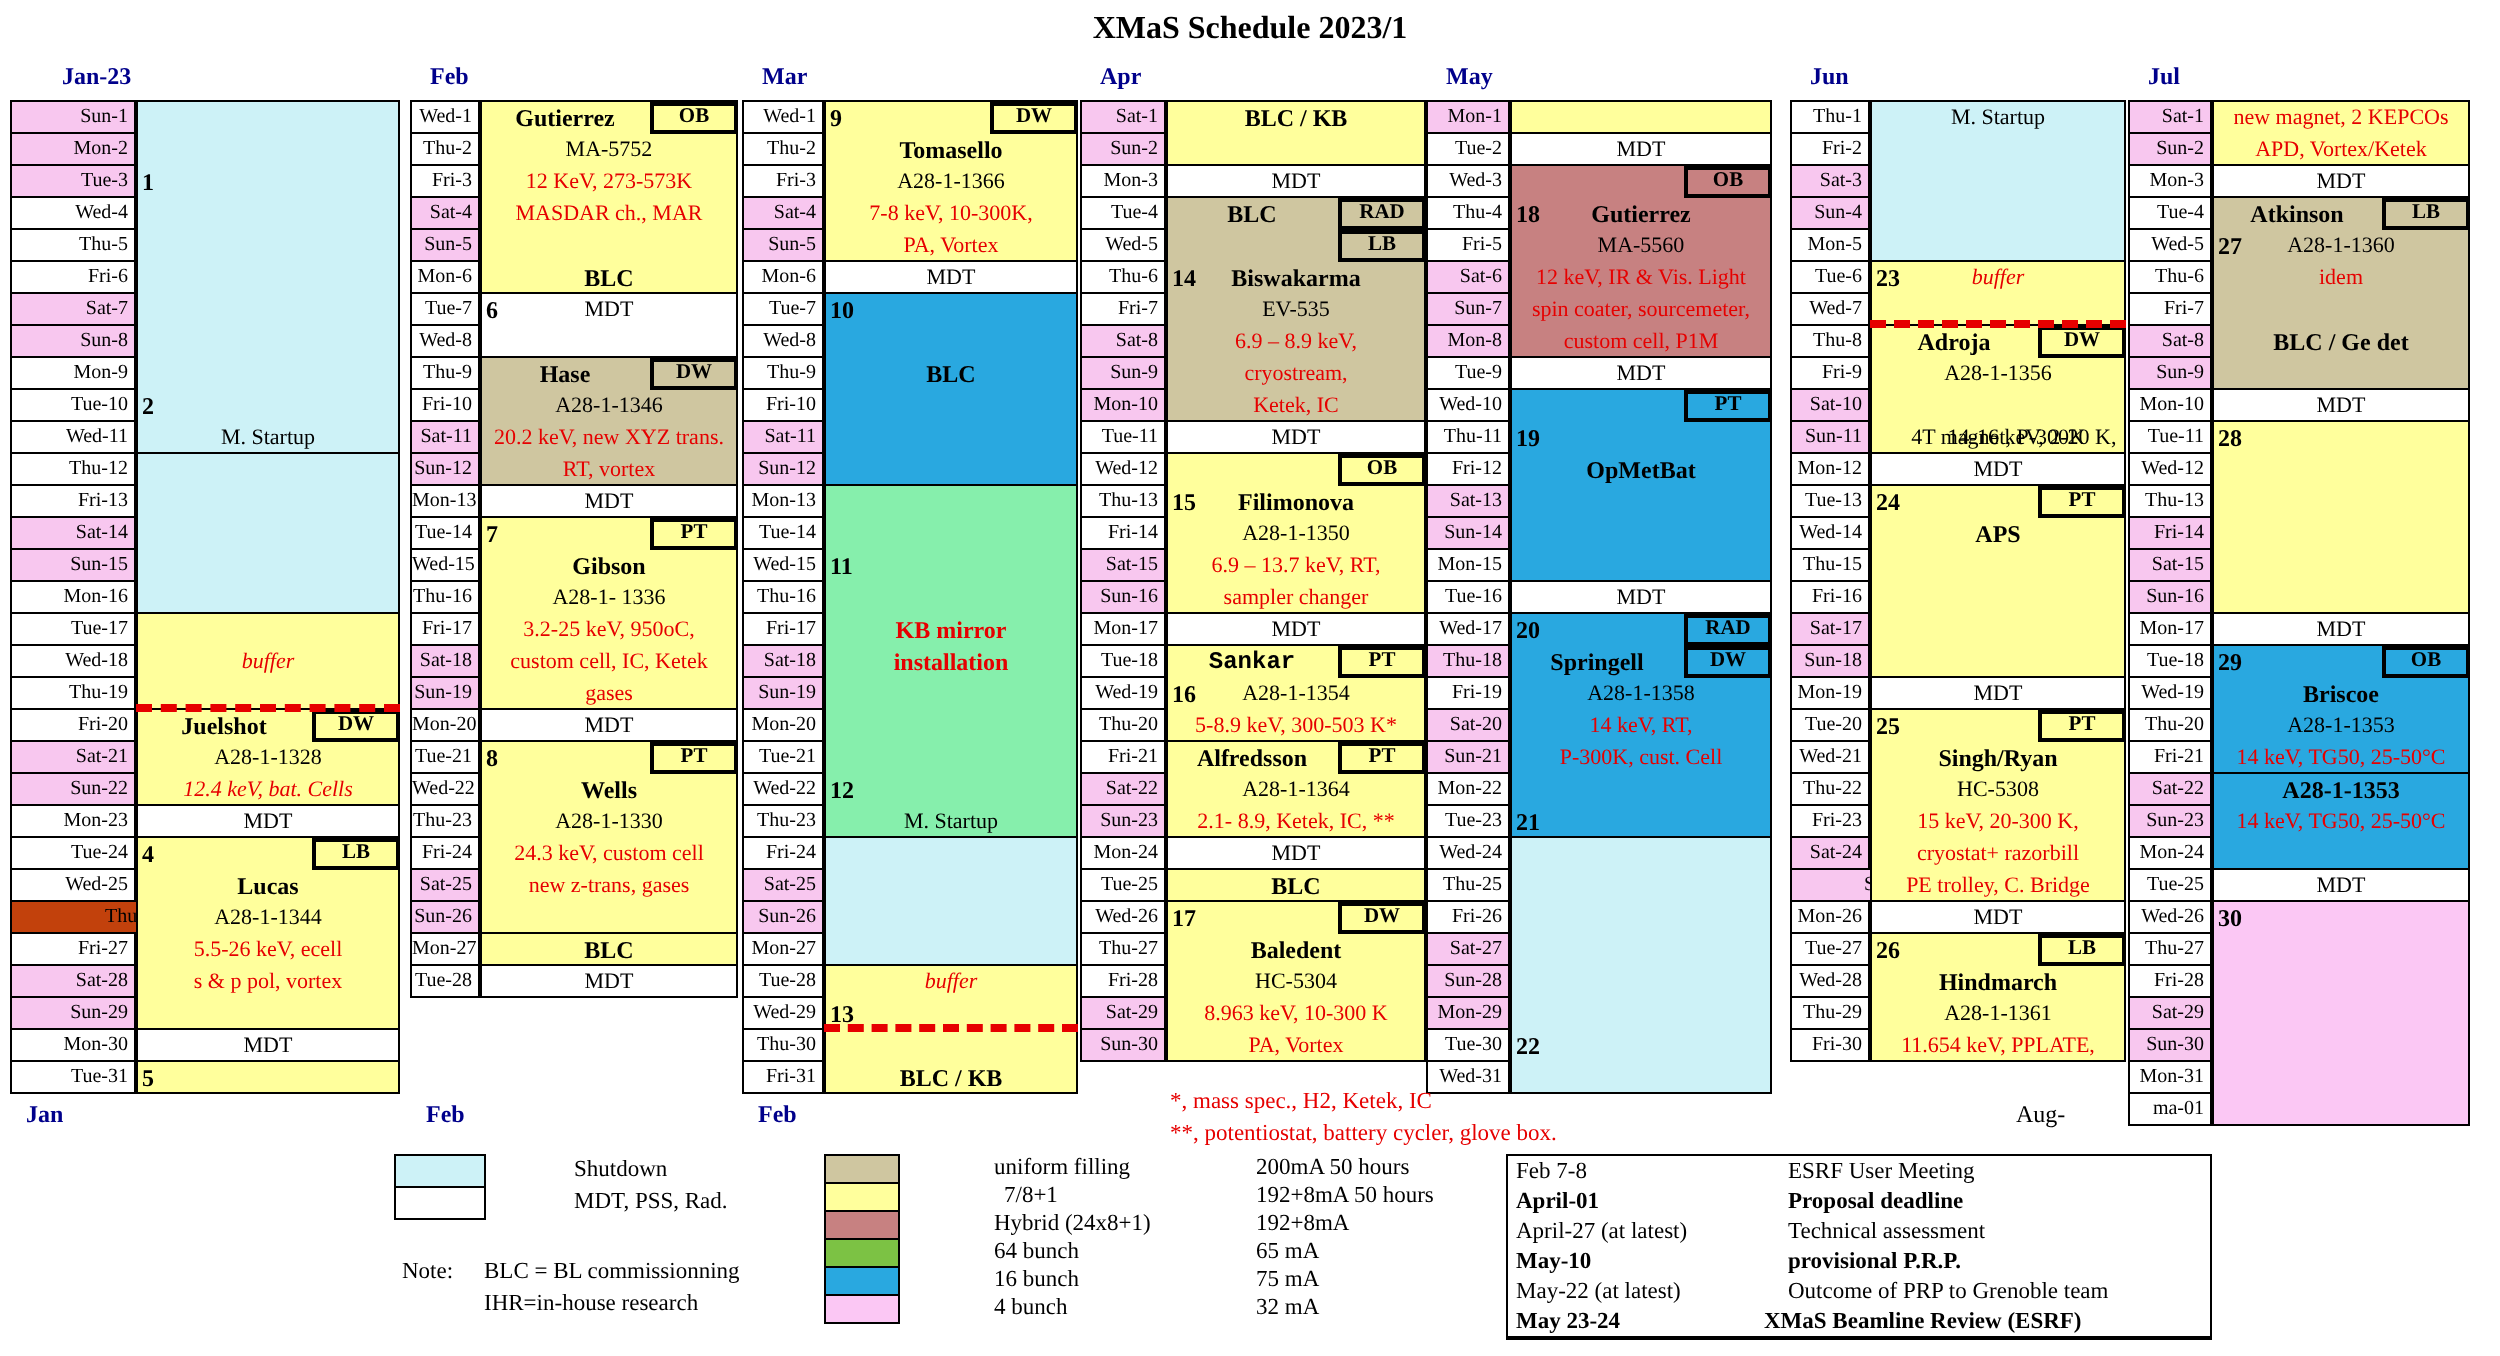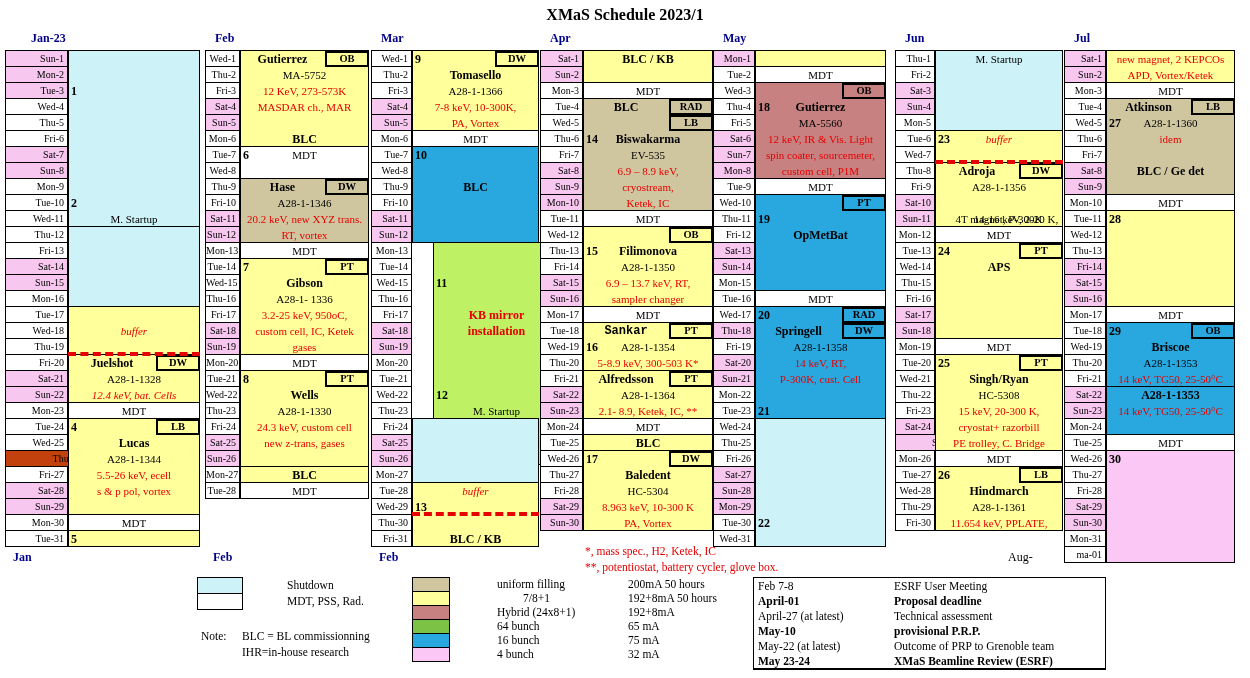--- a/index.html
+++ b/index.html
@@ -220,21 +220,21 @@
         <div class="line s-r" style="top: 48px;">7-8 keV, 10-300K,</div>
         <div class="line s-r" style="top: 64px;">PA, Vortex</div>
       </div>
       <div class="blk" style="left: 412px; top: 130px; width: 127px; height: 17px; background: rgb(255, 255, 255);">
         <div class="line s-n" style="top: 0px;">MDT</div>
       </div>
       <div class="blk" style="left: 412px; top: 146px; width: 127px; height: 97px; background: rgb(41, 168, 224);">
         <div class="week" style="top: 0px;">10</div>
         <div class="line s-b" style="top: 32px;">BLC</div>
       </div>
-      <div class="blk" style="left: 412px; top: 242px; width: 127px; height: 223px; background: #bef264; margin-left: 21px;">
+      <div class="blk" style="left: 412px; top: 242px; width: 127px; height: 223px; background: #86efac;">
         <div class="week" style="top: 32px;">11</div>
         <div class="week" style="top: 144px;">12</div>
         <div class="line s-rb" style="top: 64px;">KB mirror</div>
         <div class="line s-rb" style="top: 80px;">installation</div>
         <div class="line s-n" style="top: 160px;">M. Startup</div>
       </div>
       <div class="blk" style="left: 412px; top: 418px; width: 127px; height: 65px; background: rgb(205, 242, 247);"></div>
       <div class="blk" style="left: 412px; top: 482px; width: 127px; height: 65px; background: rgb(255, 255, 156);">
         <div class="week" style="top: 16px;">13</div>
         <div class="line s-ri" style="top: 0px;">buffer</div>
@@ -565,31 +565,31 @@
         <div class="lt" style="left: 140px; top: 1px;">ESRF User Meeting</div>
         <div class="lt bold" style="left: 4px; top: 16px;">April-01</div>
         <div class="lt bold" style="left: 140px; top: 16px;">Proposal deadline</div>
         <div class="lt" style="left: 4px; top: 31px;">April-27 (at latest)</div>
         <div class="lt" style="left: 140px; top: 31px;">Technical assessment</div>
         <div class="lt bold" style="left: 4px; top: 46px;">May-10</div>
         <div class="lt bold" style="left: 140px; top: 46px;">provisional P.R.P.</div>
         <div class="lt" style="left: 4px; top: 61px;">May-22 (at latest)</div>
         <div class="lt" style="left: 140px; top: 61px;">Outcome of PRP to Grenoble team</div>
         <div class="lt bold" style="left: 4px; top: 76px;">May 23-24</div>
-        <div class="lt bold" style="left: 140px; top: 76px;">XMaS Beamline Review (ESRF)</div>
+        <div class="lt bold" style="left: 128px; top: 76px;">XMaS Beamline Review (ESRF)</div>
       </div>
   <div class="sw" style="left: 197px; top: 577px; width: 46px; height: 17px; background: rgb(205, 242, 247);"></div>
       <div class="lt" style="left: 287px; top: 578px;">Shutdown</div>
       <div class="sw" style="left: 197px; top: 593px; width: 46px; height: 17px; background: rgb(255, 255, 255);"></div>
       <div class="lt" style="left: 287px; top: 594px;">MDT, PSS, Rad.</div>
       <div class="sw" style="left: 412px; top: 577px; width: 38px; height: 15px; background: rgb(207, 198, 160);"></div>
       <div class="lt" style="left: 497px; top: 577px;">uniform filling</div>
       <div class="lt" style="left: 628px; top: 577px;">200mA 50 hours</div>
       <div class="sw" style="left: 412px; top: 591px; width: 38px; height: 15px; background: rgb(255, 255, 156);"></div>
-      <div class="lt" style="left: 523px; top: 591px;">7/8+1</div>
+      <div class="lt" style="left: 502px; top: 591px;">7/8+1</div>
       <div class="lt" style="left: 628px; top: 591px;">192+8mA  50 hours</div>
       <div class="sw" style="left: 412px; top: 605px; width: 38px; height: 15px; background: rgb(199, 129, 129);"></div>
       <div class="lt" style="left: 497px; top: 605px;">Hybrid (24x8+1)</div>
       <div class="lt" style="left: 628px; top: 605px;">192+8mA</div>
       <div class="sw" style="left: 412px; top: 619px; width: 38px; height: 15px; background: rgb(124, 194, 68);"></div>
       <div class="lt" style="left: 497px; top: 619px;">64 bunch</div>
       <div class="lt" style="left: 628px; top: 619px;">65 mA</div>
       <div class="sw" style="left: 412px; top: 633px; width: 38px; height: 15px; background: rgb(41, 168, 224);"></div>
       <div class="lt" style="left: 497px; top: 633px;">16 bunch</div>
       <div class="lt" style="left: 628px; top: 633px;">75 mA</div>

